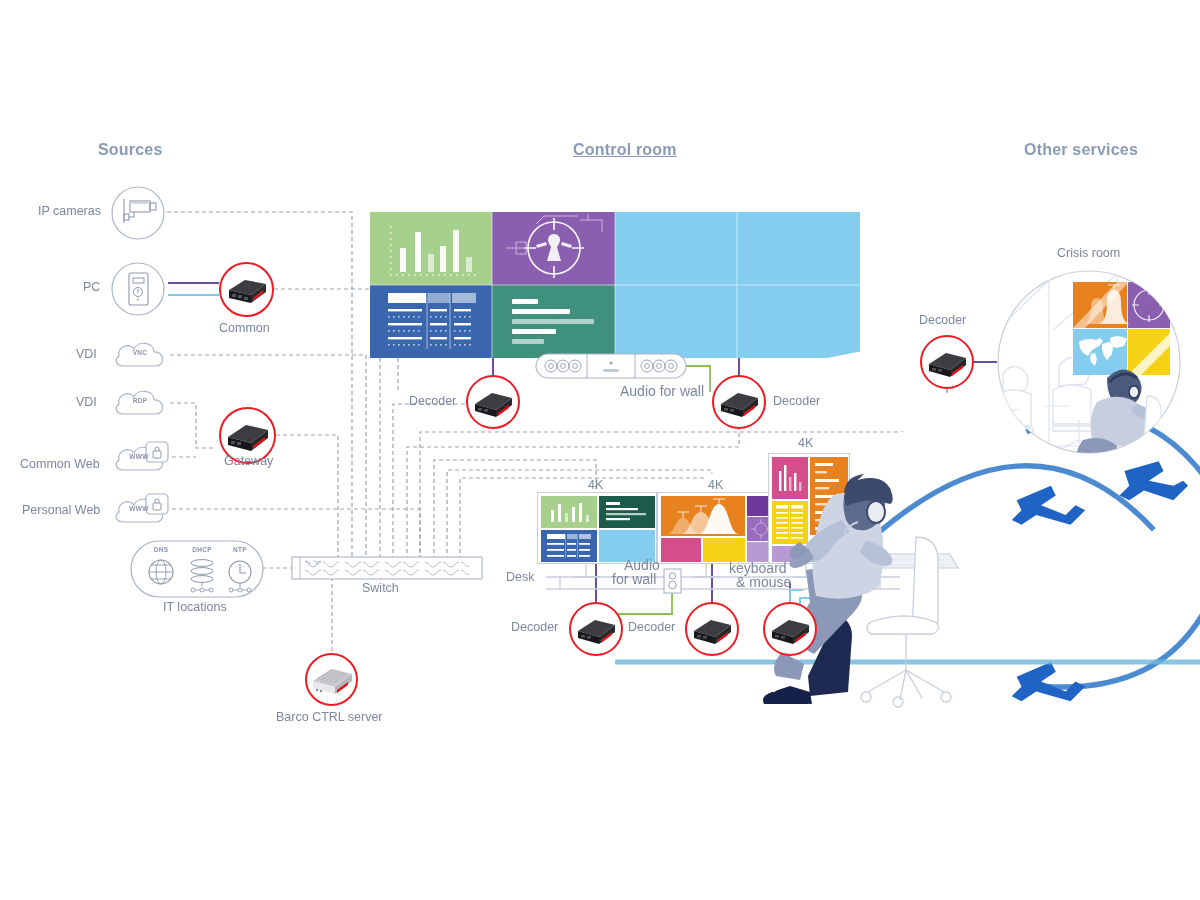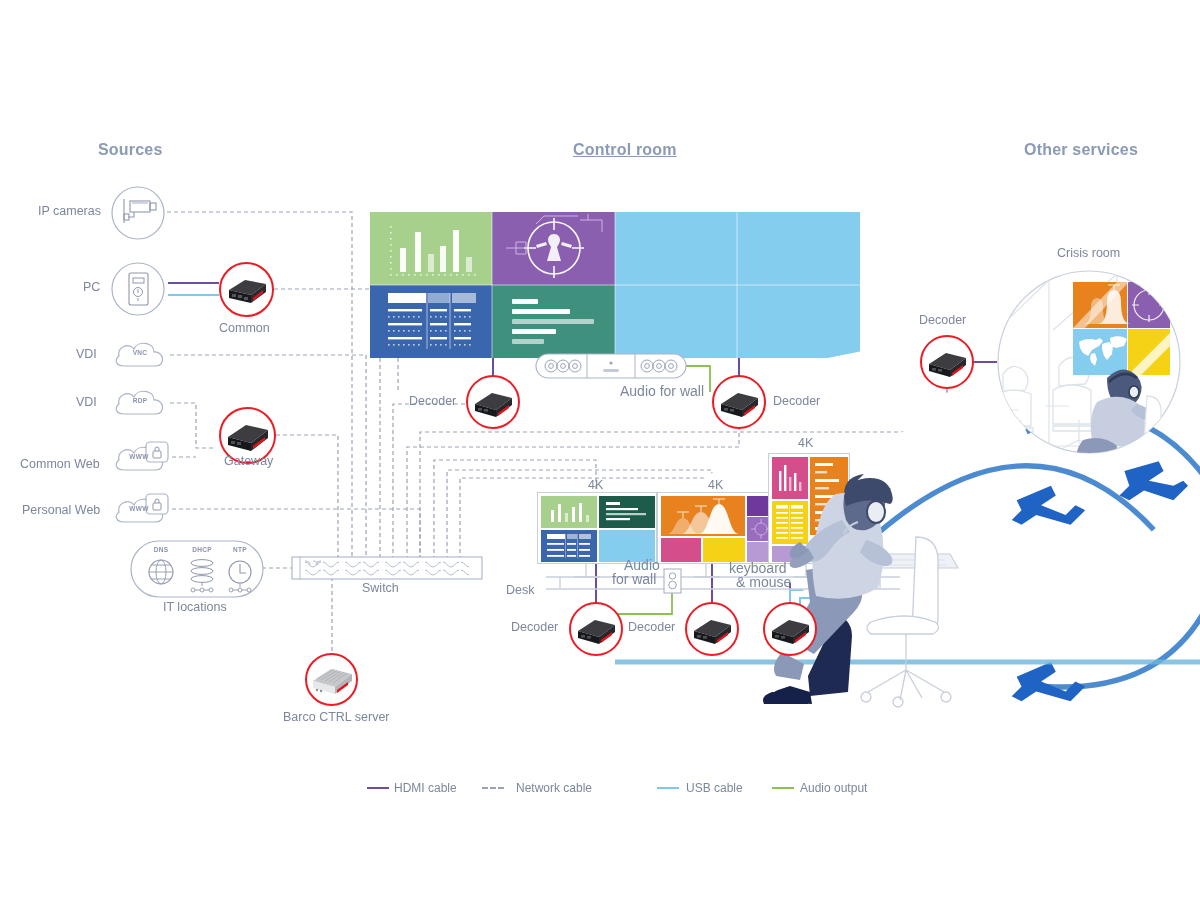--- a/index.html
+++ b/index.html
@@ -259,21 +259,21 @@
         <path d="M24 21 L41 8 L41 15 L24 28 Z" fill="#b3b5b9"></path>
         <g stroke="#9a9da2" stroke-width=".5">
           <path d="M6 13 L24 3 M10 14 L27 4 M14 15 L30 5 M18 16 L33 6 M22 17 L36 7"></path>
         </g>
         <path d="M26 24 L37 16 L37 19 L26 27 Z" fill="#e4121c"></path>
         <circle cx="6" cy="24" r="1.2" fill="#8c8f94"></circle>
         <circle cx="10" cy="25" r="1.2" fill="#8c8f94"></circle>
       </g>
     </svg>
   </div>
-  <div class="lbl" style="left:283px;top:710px;">Barco CTRL server</div>
+  <div class="lbl" style="left:276px;top:710px;">Barco CTRL server</div>
 
   <div class="lbl" style="left:601px;top:193px;margin-top:26px;">Wall</div>
 
   <div style="position:absolute;left:370px;top:212px;width:490px;height:146px;">
 
     <div class="tile" style="left:0;top:0;width:122px;height:73px;background:#a8d08d;">
       <svg width="122" height="73" style="position:static;display:block;">
         <g fill="#ffffff">
           <rect x="30" y="36" width="6" height="24" opacity=".95"></rect>
           <rect x="45" y="20" width="6" height="40" opacity=".95"></rect>
@@ -520,21 +520,21 @@
       <path d="M806 562 v15 M794 577 h26"></path>
     </g>
 
     <g fill="#eef1f5" stroke="#c8cfdc" stroke-width="1.1">
       <path d="M828 554 h122 l8 14 h-138 Z"></path>
     </g>
     <g stroke="#d5dbe5" stroke-width=".7">
       <path d="M834 560 h110 M832 565 h114"></path>
     </g>
   </svg>
-  <div class="lbl" style="left:506px;top:583px;text-align:right;">Desk</div>
+  <div class="lbl" style="left:506px;top:570px;text-align:right;">Desk</div>
 
   <div class="lbl" style="left:588px;top:478px;">4K</div>
   <div class="lbl" style="left:708px;top:478px;">4K</div>
   <div class="lbl" style="left:798px;top:436px;">4K</div>
 
   <div class="scr-frame" style="left:537px;top:492px;width:120px;height:72px;">
     <div class="tile" style="left:3px;top:3px;width:56px;height:32px;background:#a8d08d;">
       <svg width="56" height="32" style="position:static;display:block;">
         <g fill="#fff">
             <rect x="10" y="14" width="3" height="12"></rect>
@@ -867,27 +867,14 @@
         <path d="M2 14 L23 20 L23 27 L2 21 Z" fill="#17181b"></path>
         <path d="M23 20 L39 8 L39 15 L23 27 Z" fill="#26272a"></path>
         <rect x="5" y="18" width="4" height="2.6" fill="#4e4f55"></rect>
         <rect x="11" y="19" width="4" height="2.6" fill="#4e4f55"></rect>
         <path d="M25 23 L36 15 L36 18 L25 26 Z" fill="#e4121c"></path>
       </g>
     </svg>
   </div>
   <div class="lbl" style="left:919px;top:313px;">Decoder</div>
 
-  <div class="legend">
-    <div class="lg-swatch" style="left:367px;border-top-color:#6b4f9e;"></div>
-    <div class="lg-item" style="left:394px;top:3px;">HDMI cable</div>
-
-    <div class="lg-swatch" style="left:482px;border-top-color:#9aa3b5;border-top-style:dashed;"></div>
-    <div class="lg-item" style="left:516px;top:3px;">Network cable</div>
-
-    <div class="lg-swatch" style="left:657px;border-top-color:#7ec8ec;"></div>
-    <div class="lg-item" style="left:686px;top:3px;">USB cable</div>
-
-    <div class="lg-swatch" style="left:772px;border-top-color:#8cc152;"></div>
-    <div class="lg-item" style="left:800px;top:3px;">Audio output</div>
-  </div>
 
 </div>
 
 </body></html>

